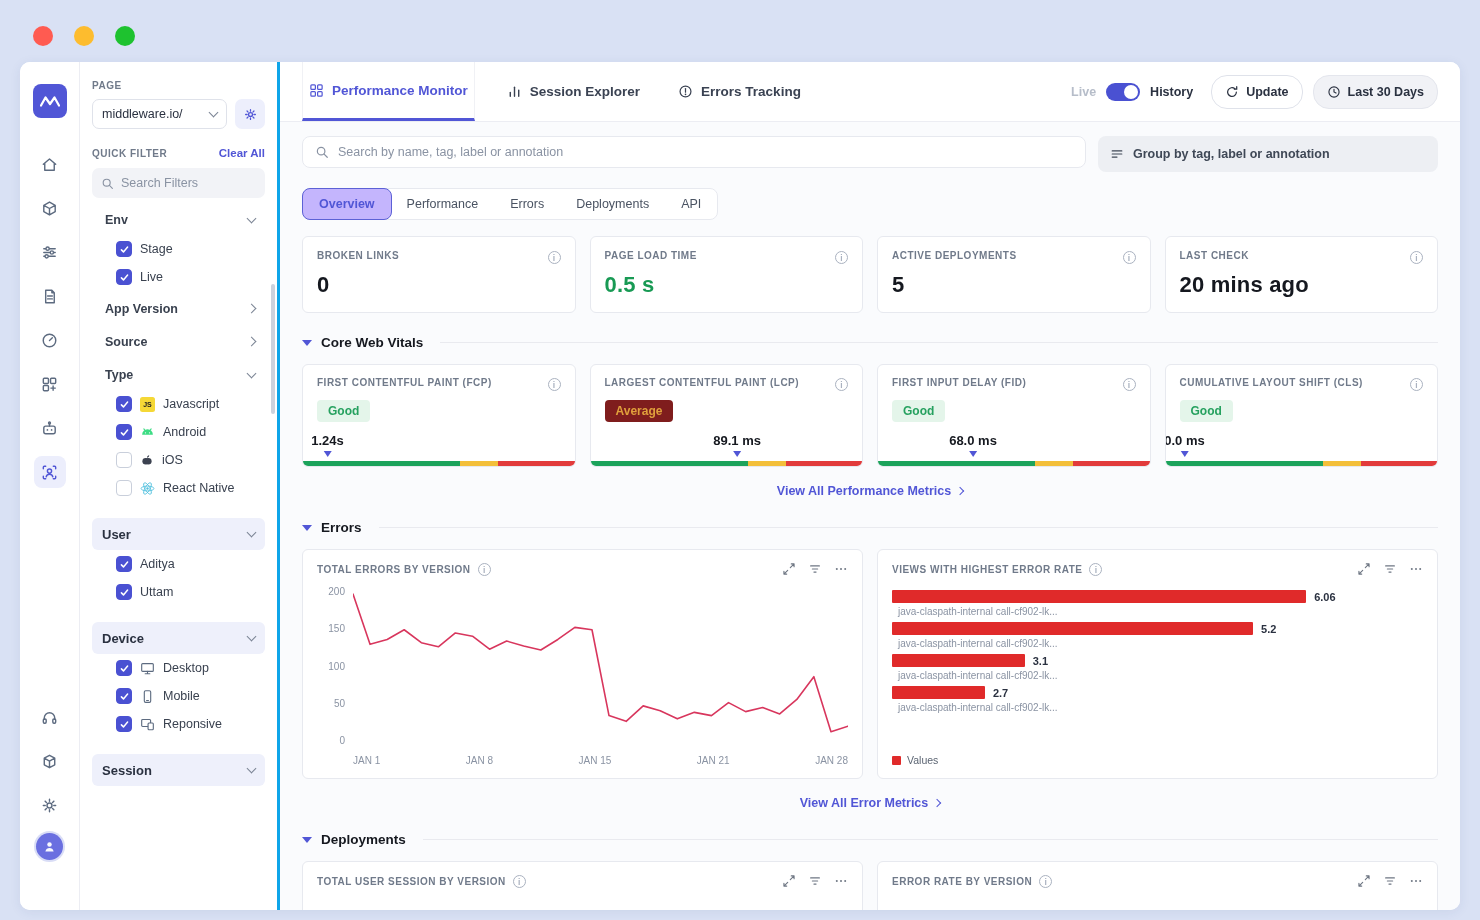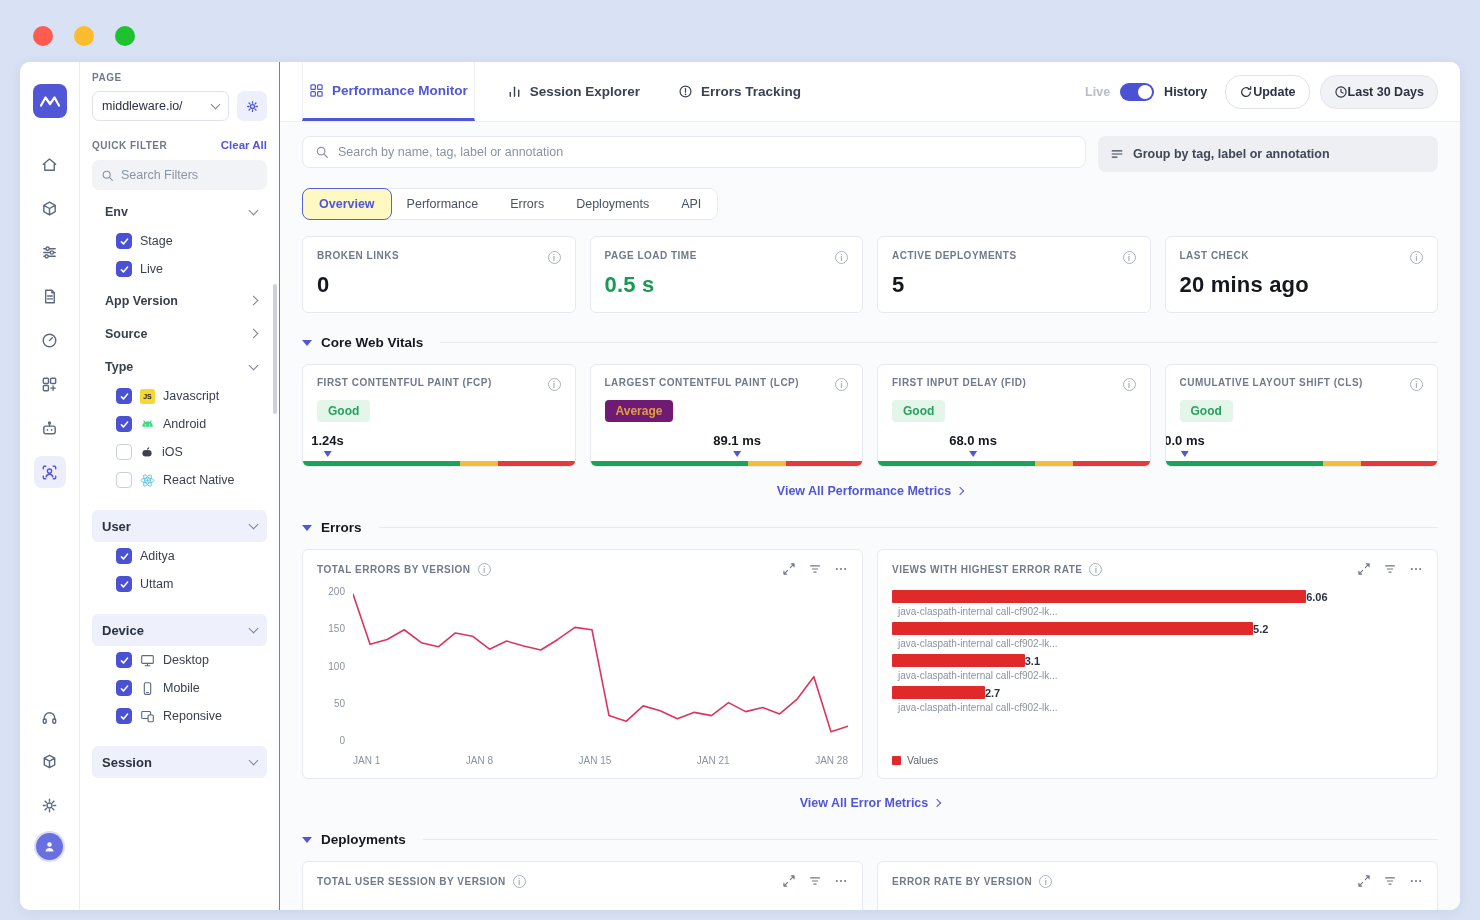--- a/index.html
+++ b/index.html
@@ -14,21 +14,21 @@
   
   .rail{width:60px;border-right:1px solid #ecedf3;display:flex;flex-direction:column;align-items:center;padding:22px 0 50px;flex-shrink:0;background:#fff}
   .logo{width:34px;height:34px;border-radius:8px;background:#5156d6;display:flex;align-items:center;justify-content:center}
   .rail-nav{display:flex;flex-direction:column;align-items:center;gap:12px;margin-top:30px}
   .rail-item{width:32px;height:32px;display:flex;align-items:center;justify-content:center;border-radius:8px;color:#5d6b80}
   .rail-item.active{background:#eceefc;color:#5156d6}
   .rail-bottom{margin-top:auto;display:flex;flex-direction:column;align-items:center;gap:12px}
   .avatar{width:27px;height:27px;border-radius:50%;background:#6a6fe0;display:flex;align-items:center;justify-content:center;box-shadow:0 0 0 2px #d9ddf6}
 
   
-  .sidebar{width:200px;border-right:1px solid #0ea5e9;padding:10px 12px;flex-shrink:0;position:relative;overflow:hidden;background:#fff}
+  .sidebar{width:200px;border-right:3px solid #0ea5e9;padding:18px 12px;flex-shrink:0;position:relative;overflow:hidden;background:#fff}
   .caps{font-size:10px;letter-spacing:.5px;color:#707a8a;font-weight:700}
   .page-row{display:flex;gap:8px;margin:8px 0 18px}
   .select{flex:1;height:30px;border:1px solid #dfe2ea;border-radius:7px;display:flex;align-items:center;padding:0 9px;font-size:12.5px;color:#2a3140;gap:6px;background:#fff}
   .select .chev{margin-left:auto}
   .gear-btn{width:30px;height:30px;border-radius:7px;background:#edeffc;display:flex;align-items:center;justify-content:center;color:#5156d6;flex-shrink:0}
   .qf-row{display:flex;justify-content:space-between;align-items:center;margin-bottom:9px}
   .clear{font-size:11.5px;color:#5156d6;font-weight:700}
   .search-filters{height:30px;background:#f2f3f7;border-radius:7px;display:flex;align-items:center;gap:7px;padding:0 9px;color:#8a93a3;margin-bottom:6px}
   .search-filters input{border:0;outline:0;background:transparent;flex:1;font-size:12.5px;font-family:inherit;color:#2a3140;min-width:0}
   .search-filters input::placeholder{color:#8a93a3}
@@ -50,51 +50,51 @@
   .main-header{height:60px;background:#fff;border-bottom:1px solid #ecedf3;display:flex;align-items:stretch;padding:0 22px;gap:26px;flex-shrink:0}
   .tab{display:flex;align-items:center;gap:8px;font-size:13.5px;color:#3a4252;font-weight:600;padding:0 6px}
   .tab.active{color:#5156d6;border-bottom:3px solid #5156d6;border-left:1px solid #f0f1f5;border-right:1px solid #f0f1f5;font-weight:700}
   .hdr-right{margin-left:auto;display:flex;align-items:center;gap:10px}
   .lbl-live{font-size:12.5px;color:#b6bdc9;font-weight:700}
   .lbl-history{font-size:12.5px;color:#2a3140;font-weight:700;margin-right:8px}
   .toggle{width:34px;height:18px;border-radius:9px;background:#cdd2e2;position:relative;cursor:pointer}
   .toggle.on{background:#4a51d2}
   .knob{position:absolute;left:2px;top:2px;width:14px;height:14px;border-radius:50%;background:#fff;transition:transform .15s}
   .toggle.on .knob{transform:translateX(16px)}
-  .btn{height:34px;border:1px solid #dfe2ea;background:#fff;border-radius:16px;display:flex;align-items:center;padding:0 13px;font-size:12.5px;color:#2a3140;font-weight:600;font-family:inherit;cursor:pointer}
+  .btn{height:34px;border:1px solid #dfe2ea;background:#fff;border-radius:16px;display:flex;align-items:center;gap:7px;padding:0 13px;font-size:12.5px;color:#2a3140;font-weight:600;font-family:inherit;cursor:pointer}
   .btn.gray{background:#f1f2f6;border-color:#e4e6ed}
 
   .search-row{display:flex;gap:12px;margin:14px 22px 0}
   .search-box{flex:1;height:32px;background:#fff;border:1px solid #e7e9ef;border-radius:8px;display:flex;align-items:center;gap:9px;padding:0 12px;color:#8a93a3}
   .search-box input{border:0;outline:0;flex:1;font-size:12.5px;color:#2a3140;font-family:inherit;background:transparent;min-width:0}
   .search-box input::placeholder{color:#8a93a3}
   .group-box{width:340px;height:36px;background:#edeff3;border-radius:8px;display:flex;align-items:center;gap:9px;padding:0 12px;font-size:12.5px;color:#3f4856;font-weight:600}
 
   .pills-row{margin:16px 22px 0;display:flex}
   .pills-box{display:inline-flex;background:#fff;border:1px solid #e7e9ef;border-radius:8px}
   .pill{padding:8px 16px;font-size:12.5px;font-weight:400;color:#4a5362;cursor:pointer}
-  .pill.active{border:1px solid #5c61d6;border-radius:8px;color:#5156d6;margin:-1px;background:#fef9c3;font-weight:700}
+  .pill.active{border:1px solid #5c61d6;border-radius:8px;color:#5156d6;margin:-1px;background:#c4b5fd;font-weight:700}
 
   .stats-row{display:grid;grid-template-columns:repeat(4,1fr);gap:14px;margin:16px 22px 0}
   .stat-card{background:#fff;border:1px solid #e7e9ef;border-radius:6px;padding:13px 14px;min-height:77px}
   .card-top{display:flex;justify-content:space-between;align-items:flex-start;gap:8px}
   .stat-value{font-size:22px;font-weight:700;color:#15181f;margin-top:8px;letter-spacing:.2px}
   .info-icon{width:13px;height:13px;border:1.2px solid #aab2c0;border-radius:50%;position:relative;flex-shrink:0;margin-top:1px}
   .info-icon::after{content:"i";position:absolute;inset:0;display:flex;align-items:center;justify-content:center;font-size:8.5px;color:#aab2c0;font-weight:700}
 
   .section-head{display:flex;align-items:center;gap:9px;margin:22px 22px 0}
   .caret{width:0;height:0;border-left:5px solid transparent;border-right:5px solid transparent;border-top:6px solid #5156d6;cursor:pointer}
   .section-title{font-size:13.5px;font-weight:700;color:#15181f}
   .section-rule{flex:1;height:1px;background:#e9eaef;margin-left:8px}
 
   .cwv-row{display:grid;grid-template-columns:repeat(4,1fr);gap:14px;margin:14px 22px 0}
   .cwv-card{position:relative;background:#fff;border:1px solid #e7e9ef;border-radius:6px;padding:12px 14px 0;height:103px;overflow:hidden}
   .badge{display:inline-block;margin-top:9px;font-size:12px;font-weight:700;padding:4px 11px;border-radius:4px}
   .badge.good{background:#e4f5ea;color:#26a15f}
-  .badge.average{background:#701a75;color:#e0a03c}
+  .badge.average{background:#7f1d1d;color:#e0a03c}
   .marker{position:absolute;bottom:9px;left:10%;display:flex;flex-direction:column;align-items:center;gap:3px;transform:translateX(-50%)}
   .marker-value{font-size:13px;font-weight:700;color:#15181f;white-space:nowrap}
   .marker-tri{width:0;height:0;border-left:4.5px solid transparent;border-right:4.5px solid transparent;border-top:6px solid #5156d6}
   .grade-bar{position:absolute;left:0;right:0;bottom:0;height:5px;display:flex}
   .grade-g{width:58%;background:#1ca35b}
   .grade-y{width:14%;background:#f3bf3a}
   .grade-r{flex:1;background:#e23b3b}
 
   .view-link{margin:17px 0 0;display:flex;align-items:center;justify-content:center;gap:6px;color:#5156d6;font-size:12.5px;font-weight:700;cursor:pointer}
   .view-link .chev{border-color:#5156d6;width:6px;height:6px}
@@ -108,21 +108,21 @@
   .icon-btn{display:flex;align-items:center;justify-content:center;cursor:pointer}
 
   .line-body{flex:1;display:flex;gap:8px;margin-top:10px;min-height:0}
   .y-axis{width:28px;display:flex;flex-direction:column;justify-content:space-between;align-items:flex-end;font-size:10px;color:#8a93a3;padding-bottom:2px}
   .plot{flex:1;position:relative}
   .plot svg{position:absolute;inset:0;width:100%;height:100%}
   .x-axis{display:flex;justify-content:space-between;font-size:10px;color:#8a93a3;margin:7px 0 0 36px}
 
   .bars-body{flex:1;display:flex;flex-direction:column;padding-top:14px}
   .bar-group{margin-bottom:5px}
-  .bar-line{display:flex;align-items:center;}
+  .bar-line{display:flex;align-items:center;gap:8px}
   .hbar{height:13px;border-radius:1px;background:#e02a2a}
   .bar-val{font-size:11px;font-weight:700;color:#2a3140}
   .bar-label{font-size:10px;color:#8a93a3;margin:3px 0 0 6px}
   .legend{margin-top:auto;display:flex;align-items:center;gap:6px;font-size:10.5px;color:#5b6472}
   .swatch{width:9px;height:9px;border-radius:1px;background:#e02a2a}
 
   svg{display:block}
 </style>
 </head>
 <body>

